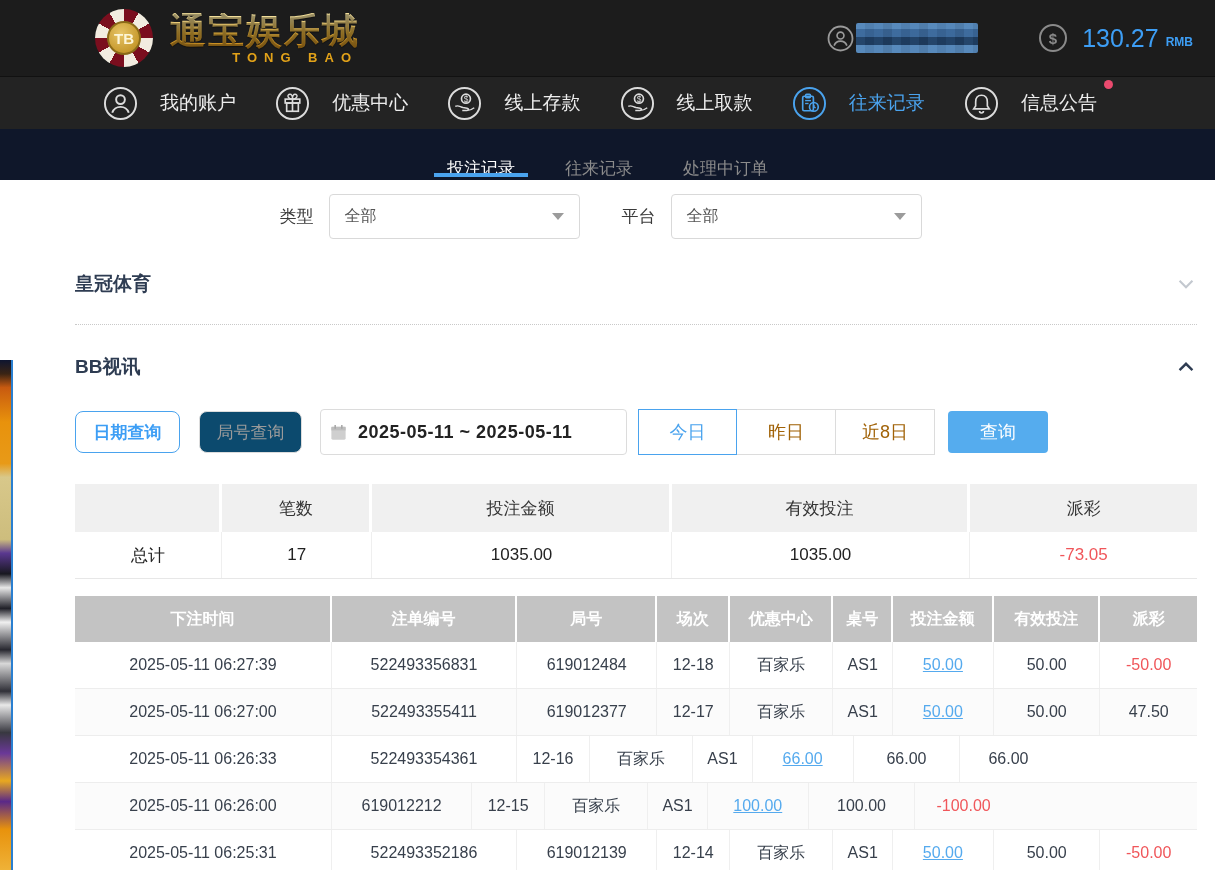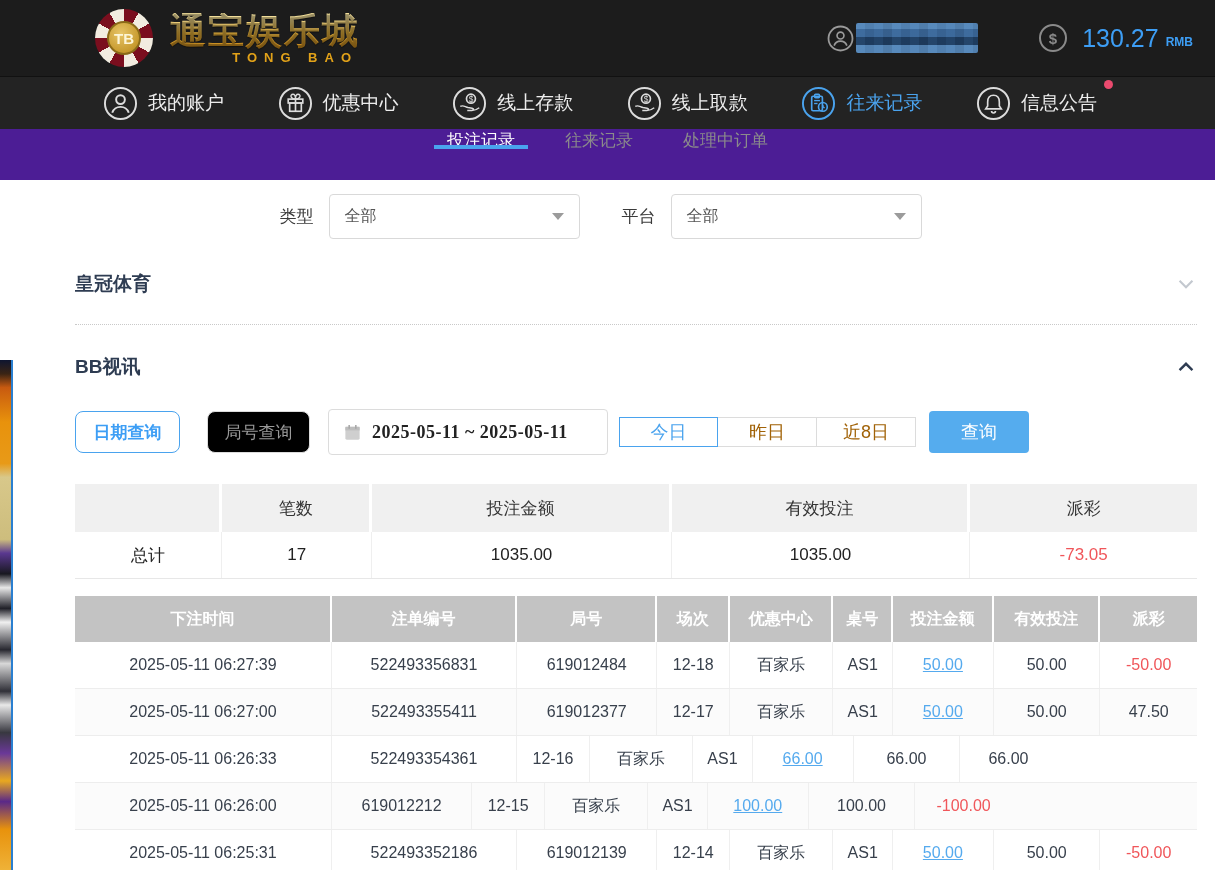--- a/index.html
+++ b/index.html
@@ -30,30 +30,30 @@
       repeating-linear-gradient(0deg, rgba(90,140,190,.85) 0 8px, rgba(30,60,95,.85) 8px 16px, rgba(60,105,155,.85) 16px 24px),
       repeating-linear-gradient(90deg,#4a7cae 0 9px,#1d3a5c 9px 18px,#3b6b9d 18px 27px,#16293f 27px 36px);
     filter:blur(.6px); }
   .coin-ico { width:30px; height:30px; margin-left:60px; }
   .balance { margin-left:14px; color:#3d9ef5; font-size:25px; font-weight:500; }
   .balance-cur { margin-left:7px; color:#3d9ef5; font-size:12px; font-weight:bold; align-self:center; margin-top:8px; }
 
   
   .main-nav { height:53px; background:#232323; border-top:1px solid #111;
     display:flex; align-items:center; justify-content:space-between; padding:0 118px 0 103px; }
-  .nav-item { display:flex; align-items:center; gap:10px; color:#ededed; cursor:pointer; position:relative; }
+  .nav-item { display:flex; align-items:center; gap:22px; color:#ededed; cursor:pointer; position:relative; }
   .nav-item .nav-icon { width:35px; height:35px; color:#dcdcdc; display:block; }
   .nav-item .nav-label { font-size:19px; }
   .nav-item.active { color:#4aa3ee; }
   .nav-item.active .nav-icon { color:#4aa3ee; }
   .nav-item.active .nav-label { color:#4aa3ee; }
   .nav-badge { position:absolute; top:-6px; right:-16px; width:9px; height:9px; border-radius:50%; background:#ea4a6e; }
 
   
-  .sub-tabs { height:51px; background:#4c1d95; display:flex; align-items:flex-start; justify-content:center; gap:46px; }
+  .sub-tabs { height:51px; background:#0f172a; display:flex; align-items:flex-end; justify-content:center; gap:46px; }
   .sub-tab { display:flex; align-items:center; font-size:17px; color:#8b8b8b; cursor:pointer; position:relative; padding:0 2px; }
   .sub-tab.active { color:#fff; }
   .sub-tab.active::after { content:""; position:absolute; left:-11px; right:-11px; bottom:3px; height:4px; background:#4aa3ee; }
 
   
   .content { background:#fff; position:relative; }
   .filter-row { display:flex; justify-content:center; align-items:center; gap:28px; padding-top:14px; }
   .filter-group { display:flex; align-items:center; gap:15px; }
   .filter-label { font-size:17px; color:#3a3a3a; }
   .select-box { width:251px; height:45px; border:1px solid #d9d9d9; border-radius:4px;
@@ -69,27 +69,27 @@
   .chev.dark { color:#2e3c52; }
   .sec-crown { margin-top:32px; padding-bottom:27px; border-bottom:1px dotted #c9c9c9; }
   .sec-bb { margin-top:29px; }
 
   
   .query-row { margin-top:29px; display:flex; align-items:center; }
   .btn-outline-blue { width:105px; height:42px; border:1px solid #4aa3ee; border-radius:8px;
     color:#3d9ef5; font-size:17px; font-weight:bold; background:#fff;
     display:flex; align-items:center; justify-content:center; cursor:pointer; }
   .btn-outline-gray { width:103px; height:42px; border:1px solid #dcdcdc; border-radius:8px;
-    color:#9a9a9a; font-size:17px; background:#000000;
-    display:flex; align-items:center; justify-content:center; cursor:pointer; margin-left:27px; }
-  .date-box { width:280px; height:46px; border:1px solid #dcdcdc; border-radius:4px;
-    display:flex; align-items:center; padding:0 14px; margin-left:18px; cursor:pointer;font-family:Liberation Serif, serif; }
+    color:#9a9a9a; font-size:17px; background:#0c4a6e;
+    display:flex; align-items:center; justify-content:center; cursor:pointer; margin-left:19px; }
+  .date-box { width:307px; height:46px; border:1px solid #dcdcdc; border-radius:4px;
+    display:flex; align-items:center; padding:0 8px; margin-left:18px; cursor:pointer; }
   .cal-ico { width:19px; height:19px; flex:0 0 auto; }
   .date-text { margin-left:10px; font-size:18px; font-weight:bold; color:#222; letter-spacing:.5px; }
-  .seg-group { display:flex; margin-left:11px; height:30px; }
+  .seg-group { display:flex; margin-left:11px; height:46px; }
   .seg-btn { width:99px; border:1px solid #dcdcdc; border-left-width:0; background:#fff;
     color:#a16207; font-size:18px; display:flex; align-items:center; justify-content:center; cursor:pointer; }
   .seg-btn:first-child { border-left-width:1px; }
   .seg-btn.active { border:1px solid #4aa3ee; color:#4aa3ee; }
   .btn-solid-blue { width:100px; height:42px; border-radius:4px; background:#55acee; border:none;
     color:#fff; font-size:18px; display:flex; align-items:center; justify-content:center;
     cursor:pointer; margin-left:13px; }
 
   
   .summary { margin-top:29px; width:100%; }

